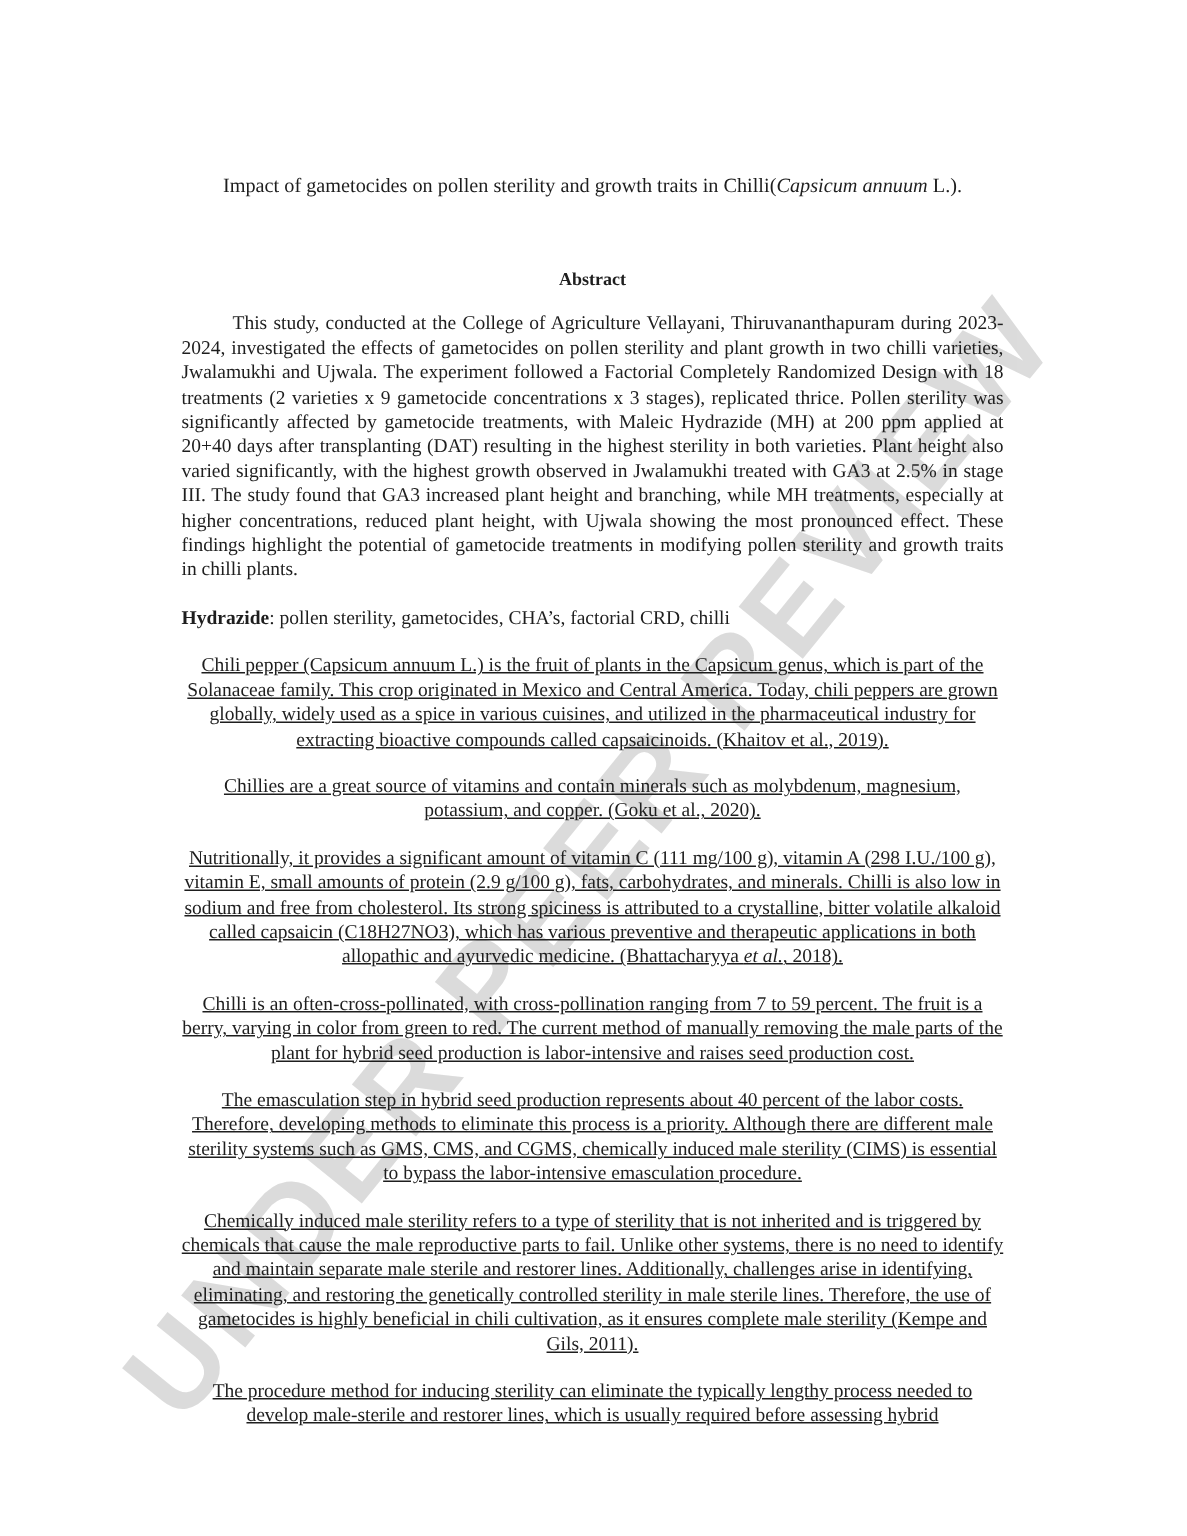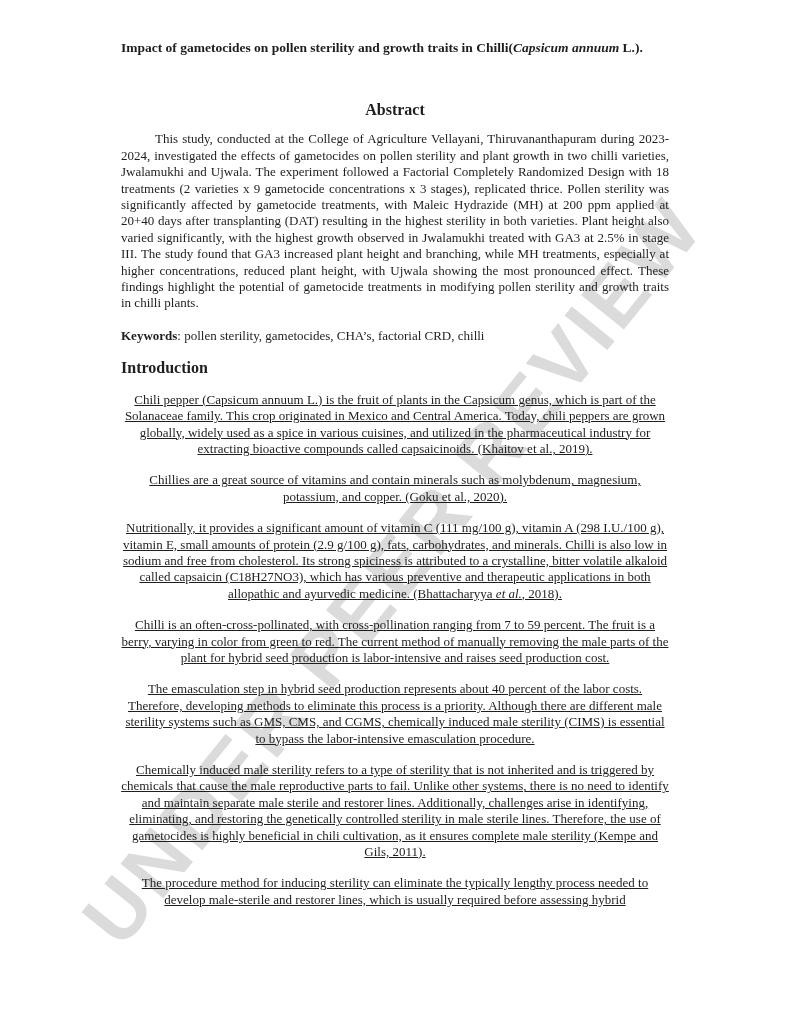--- a/index.html
+++ b/index.html
@@ -31,28 +31,29 @@
   .content {
     position: absolute;
     left: 121px;
     top: 0;
     width: 548px;
     z-index: 2;
     font-size: 13px;
     line-height: 16.4px;
   }
   .title {
-    margin: 39px 0 0 0;
+    margin: 115px 0 0 0;
     font-size: 13.5px;
-    font-weight: 700;
+    font-weight: 400;
+    text-align: center;
     line-height: 17px;
   }
   .title .sp-italic { font-style: italic; }
   .heading {
-    font-size: 16px;
+    font-size: 12px;
     font-weight: 700;
     margin: 0;
     line-height: 16.4px;
   }
   .abstract-heading {
     text-align: center;
     margin-top: 46px;
   }
   .abstract-body {
     margin: 13px 0 0 0;
@@ -73,23 +74,22 @@
   <div class="watermark">UNDER PEER REVIEW</div>
 
   <div class="content">
 
     <h1 class="title"><span>Impact of gametocides on pollen sterility and growth traits in Chilli(</span><span class="sp-italic">Capsicum annuum</span><span> L.).</span></h1>
 
     <h2 class="heading abstract-heading">Abstract</h2>
 
     <p class="abstract-body">This study, conducted at the College of Agriculture Vellayani, Thiruvananthapuram during 2023-2024, investigated the effects of gametocides on pollen sterility and plant growth in two chilli varieties, Jwalamukhi and Ujwala. The experiment followed a Factorial Completely Randomized Design with 18 treatments (2 varieties x 9 gametocide concentrations x 3 stages), replicated thrice. Pollen sterility was significantly affected by gametocide treatments, with Maleic Hydrazide (MH) at 200 ppm applied at 20+40 days after transplanting (DAT) resulting in the highest sterility in both varieties. Plant height also varied significantly, with the highest growth observed in Jwalamukhi treated with GA3 at 2.5% in stage III. The study found that GA3 increased plant height and branching, while MH treatments, especially at higher concentrations, reduced plant height, with Ujwala showing the most pronounced effect. These findings highlight the potential of gametocide treatments in modifying pollen sterility and growth traits in chilli plants.</p>
 
-    <p class="keywords"><b>Keywords</b><span>: pollen sterility, gametocides, CHA’s, factorial CRD, chilli</span></p>
+    <p class="keywords"><b>Hydrazide</b><span>: pollen sterility, gametocides, CHA’s, factorial CRD, chilli</span></p>
 
-    <h2 class="heading intro-heading">Introduction</h2>
 
     <p class="para">Chili pepper (Capsicum annuum L.) is the fruit of plants in the Capsicum genus, which is part of the Solanaceae family. This crop originated in Mexico and Central America. Today, chili peppers are grown globally, widely used as a spice in various cuisines, and utilized in the pharmaceutical industry for extracting bioactive compounds called capsaicinoids. (Khaitov et al., 2019).</p>
 
     <p class="para">Chillies are a great source of vitamins and contain minerals such as molybdenum, magnesium, potassium, and copper. (Goku et al., 2020).</p>
 
     <p class="para"><span>Nutritionally, it provides a significant amount of vitamin C (111 mg/100 g), vitamin A (298 I.U./100 g), vitamin E, small amounts of protein (2.9 g/100 g), fats, carbohydrates, and minerals. Chilli is also low in sodium and free from cholesterol. Its strong spiciness is attributed to a crystalline, bitter volatile alkaloid called capsaicin (C18H27NO3), which has various preventive and therapeutic applications in both allopathic and ayurvedic medicine. (Bhattacharyya </span><em>et al.</em><span>, 2018).</span></p>
 
     <p class="para">Chilli is an often-cross-pollinated, with cross-pollination ranging from 7 to 59 percent. The fruit is a berry, varying in color from green to red. The current method of manually removing the male parts of the plant for hybrid seed production is labor-intensive and raises seed production cost.</p>
 
     <p class="para">The emasculation step in hybrid seed production represents about 40 percent of the labor costs. Therefore, developing methods to eliminate this process is a priority. Although there are different male sterility systems such as GMS, CMS, and CGMS, chemically induced male sterility (CIMS) is essential to bypass the labor-intensive emasculation procedure.</p>

